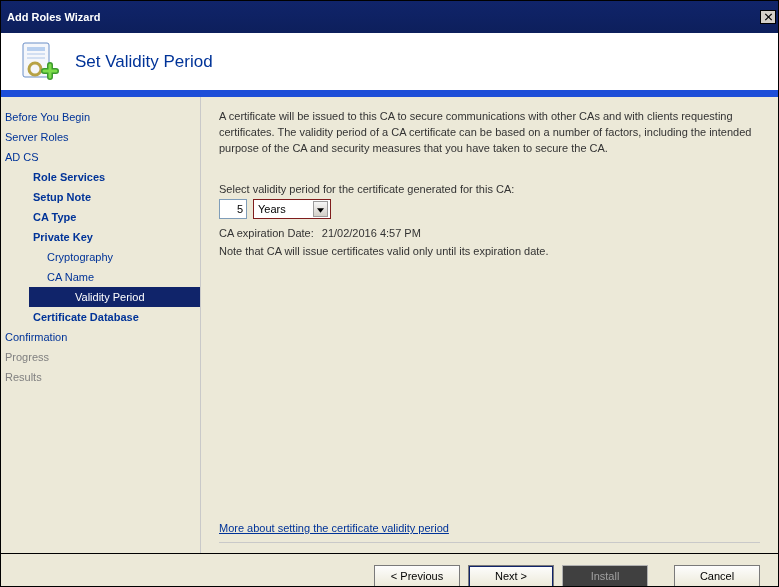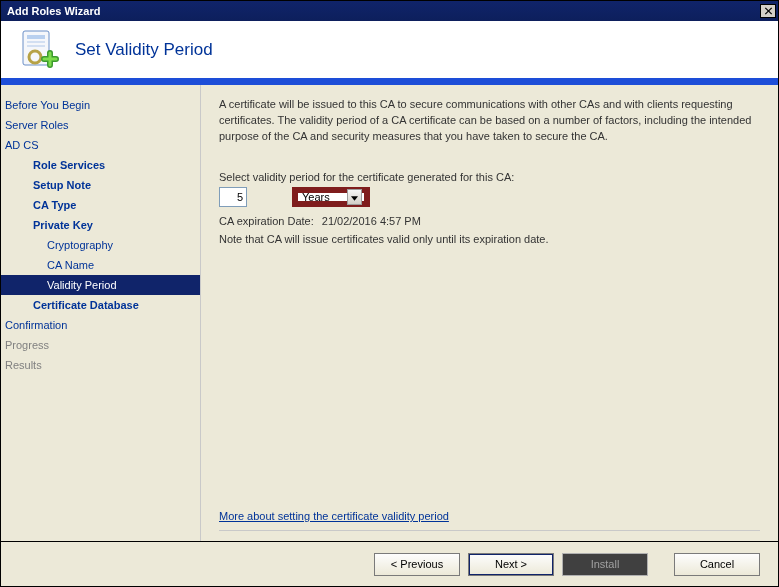--- a/index.html
+++ b/index.html
@@ -9,21 +9,21 @@
     font-size: 11px;
     background: #ece9d8;
     width: 779px;
     height: 587px;
     overflow: hidden;
     border: 1px solid #000;
   }
   .titlebar {
     background: linear-gradient(#10246a, #0d1f5c);
     color: #fff;
-    height: 20px;
+    height: 32px;
     display: flex;
     align-items: center;
     justify-content: space-between;
     padding: 0 2px 0 6px;
     font-weight: bold;
   }
   .titlebar .close {
     width: 16px;
     height: 14px;
     background: #d4d0c8;
@@ -67,20 +67,21 @@
     padding: 4px 0 4px 4px;
     color: #003398;
     cursor: pointer;
     white-space: nowrap;
   }
   .nav-item.l2 { padding-left: 32px; font-weight: bold; }
   .nav-item.l3 { padding-left: 46px; }
   .nav-item.selected {
     background: #10246a;
     color: #fff;
+    margin-left: 28px;
   }
   .nav-item.disabled {
     color: #808080;
     cursor: default;
   }
   .main {
     flex: 1;
     padding: 12px 18px 10px 18px;
     display: flex;
     flex-direction: column;
@@ -89,23 +90,23 @@
   .prompt { margin-top: 26px; color: #333; }
   .form-row { margin-top: 4px; display: flex; gap: 6px; align-items: center; }
   .num-input {
     width: 28px; height: 20px;
     background: #fff; border: 1px solid #7f9db9;
     text-align: right; padding: 0 3px;
     font-family: inherit; font-size: 11px;
   }
   .unit-select {
     width: 78px; height: 20px;
-    background: #fff; border: 6px solid #7f1d1d;
+    background: #fff; border: 1px solid #7f1d1d;
     display: flex; align-items: center; justify-content: space-between;
-    padding: 0 2px 0 4px; cursor: pointer; margin-left: 39px;
+    padding: 0 2px 0 4px; cursor: pointer;
   }
   .unit-select .dd-btn {
     width: 15px; height: 16px;
     background: linear-gradient(#f6f6f6, #d4d0c8);
     border: 1px solid #9c9c9c;
     display: flex; align-items: center; justify-content: center;
   }
   .dd-btn svg { width: 7px; height: 5px; }
   .exp-row { margin-top: 8px; display: flex; gap: 8px; color: #333; }
   .note { margin-top: 6px; color: #333; }

